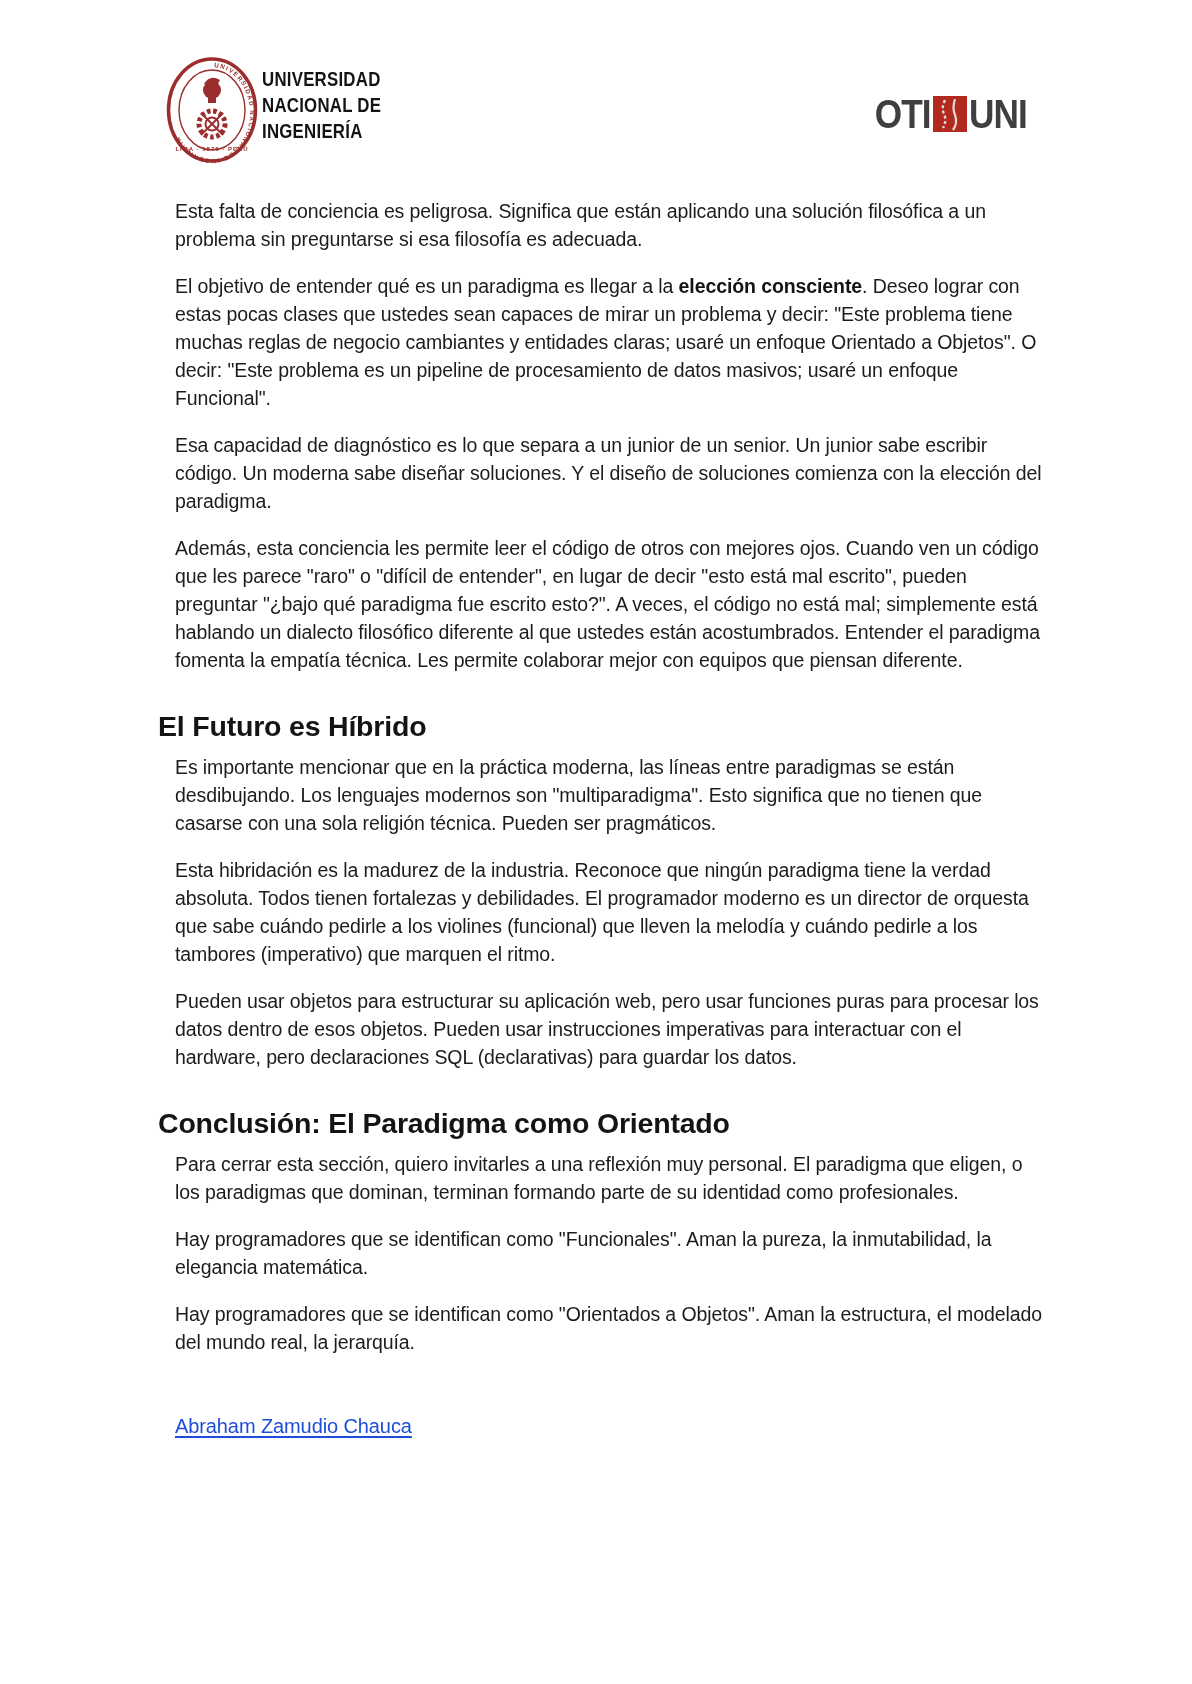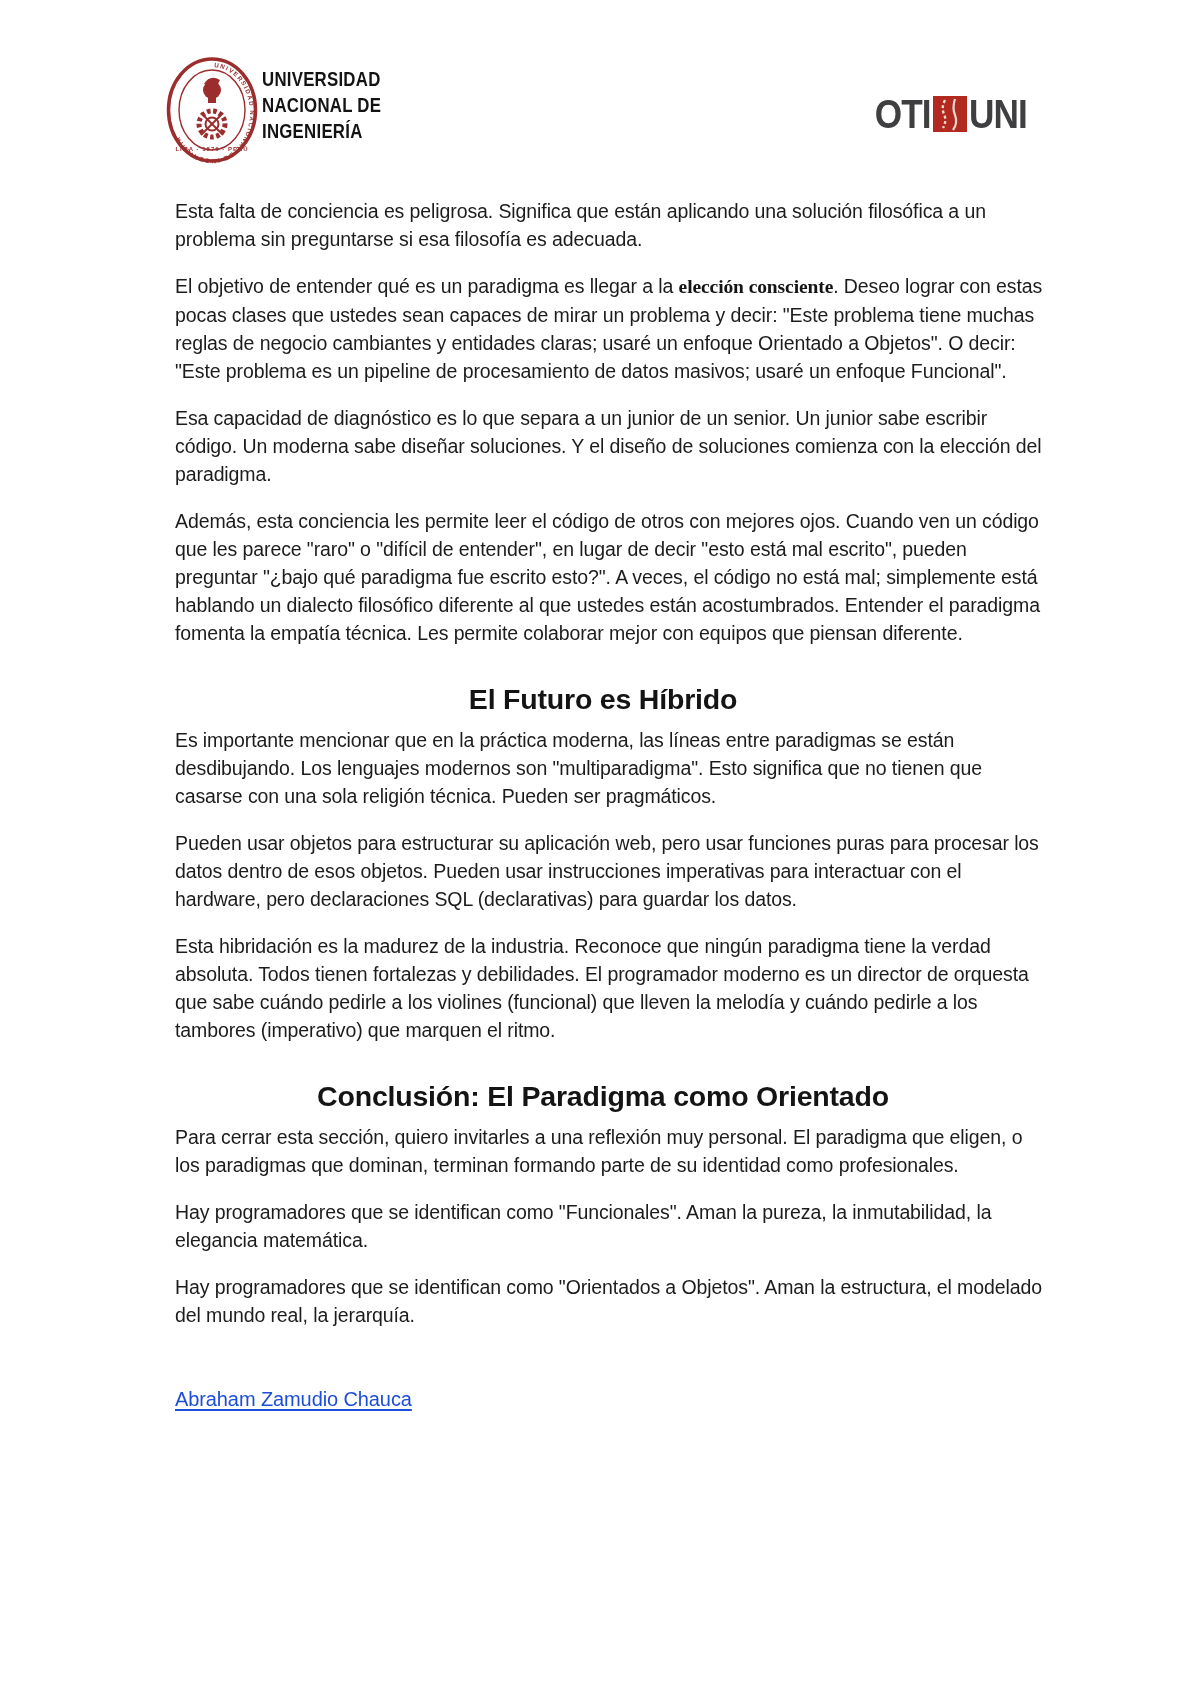--- a/index.html
+++ b/index.html
@@ -43,25 +43,25 @@
   
   .content {
     position:absolute; left:158px; top:197px; width:890px;
   }
   .content p {
     margin:0 0 19px 17px;
     font-size:19.5px; line-height:28px;
     letter-spacing:-.1px;
     color:#1c1c1c;
   }
-  .content .bold-run { font-weight:700; color:#141414;font-family:Liberation Serif, serif; }
+  .content .bold-run { font-weight:700; color:#141414; }
   .content h2 {
     margin:35px 0 10px 0;
     font-size:28.5px; line-height:34px;
-    font-weight:700; color:#141414; letter-spacing:-.2px;text-align:center;
+    font-weight:700; color:#141414; letter-spacing:-.2px;
   }
   .author-line { margin-top:56px !important; }
   .author-link {
     color:#1d4ed8;
     text-decoration:underline;
     text-decoration-thickness:1.5px;
     text-underline-offset:3px;
     font-size:20px;
     cursor:pointer;
   }
@@ -119,23 +119,23 @@
     <p><span>El objetivo de entender qué es un paradigma es llegar a la </span><span class="bold-run">elección consciente</span><span>. Deseo lograr con estas pocas clases que ustedes sean capaces de mirar un problema y decir: "Este problema tiene muchas reglas de negocio cambiantes y entidades claras; usaré un enfoque Orientado a Objetos". O decir: "Este problema es un pipeline de procesamiento de datos masivos; usaré un enfoque Funcional".</span></p>
 
     <p>Esa capacidad de diagnóstico es lo que separa a un junior de un senior. Un junior sabe escribir código. Un moderna sabe diseñar soluciones. Y el diseño de soluciones comienza con la elección del paradigma.</p>
 
     <p>Además, esta conciencia les permite leer el código de otros con mejores ojos. Cuando ven un código que les parece "raro" o "difícil de entender", en lugar de decir "esto está mal escrito", pueden preguntar "¿bajo qué paradigma fue escrito esto?". A veces, el código no está mal; simplemente está hablando un dialecto filosófico diferente al que ustedes están acostumbrados. Entender el paradigma fomenta la empatía técnica. Les permite colaborar mejor con equipos que piensan diferente.</p>
 
     <h2>El Futuro es Híbrido</h2>
 
     <p>Es importante mencionar que en la práctica moderna, las líneas entre paradigmas se están desdibujando. Los lenguajes modernos son "multiparadigma". Esto significa que no tienen que casarse con una sola religión técnica. Pueden ser pragmáticos.</p>
 
+    <p>Esta hibridación es la madurez de la industria. Reconoce que ningún paradigma tiene la verdad absoluta. Todos tienen fortalezas y debilidades. El programador moderno es un director de orquesta que sabe cuándo pedirle a los violines (funcional) que lleven la melodía y cuándo pedirle a los tambores (imperativo) que marquen el ritmo.</p>
+
     <p>Pueden usar objetos para estructurar su aplicación web, pero usar funciones puras para procesar los datos dentro de esos objetos. Pueden usar instrucciones imperativas para interactuar con el hardware, pero declaraciones SQL (declarativas) para guardar los datos.</p>
-
-    <p>Esta hibridación es la madurez de la industria. Reconoce que ningún paradigma tiene la verdad absoluta. Todos tienen fortalezas y debilidades. El programador moderno es un director de orquesta que sabe cuándo pedirle a los violines (funcional) que lleven la melodía y cuándo pedirle a los tambores (imperativo) que marquen el ritmo.</p>
 
 
     <h2>Conclusión: El Paradigma como Orientado</h2>
 
     <p>Para cerrar esta sección, quiero invitarles a una reflexión muy personal. El paradigma que eligen, o los paradigmas que dominan, terminan formando parte de su identidad como profesionales.</p>
 
     <p>Hay programadores que se identifican como "Funcionales". Aman la pureza, la inmutabilidad, la elegancia matemática.</p>
 
     <p>Hay programadores que se identifican como "Orientados a Objetos". Aman la estructura, el modelado del mundo real, la jerarquía.</p>
 

